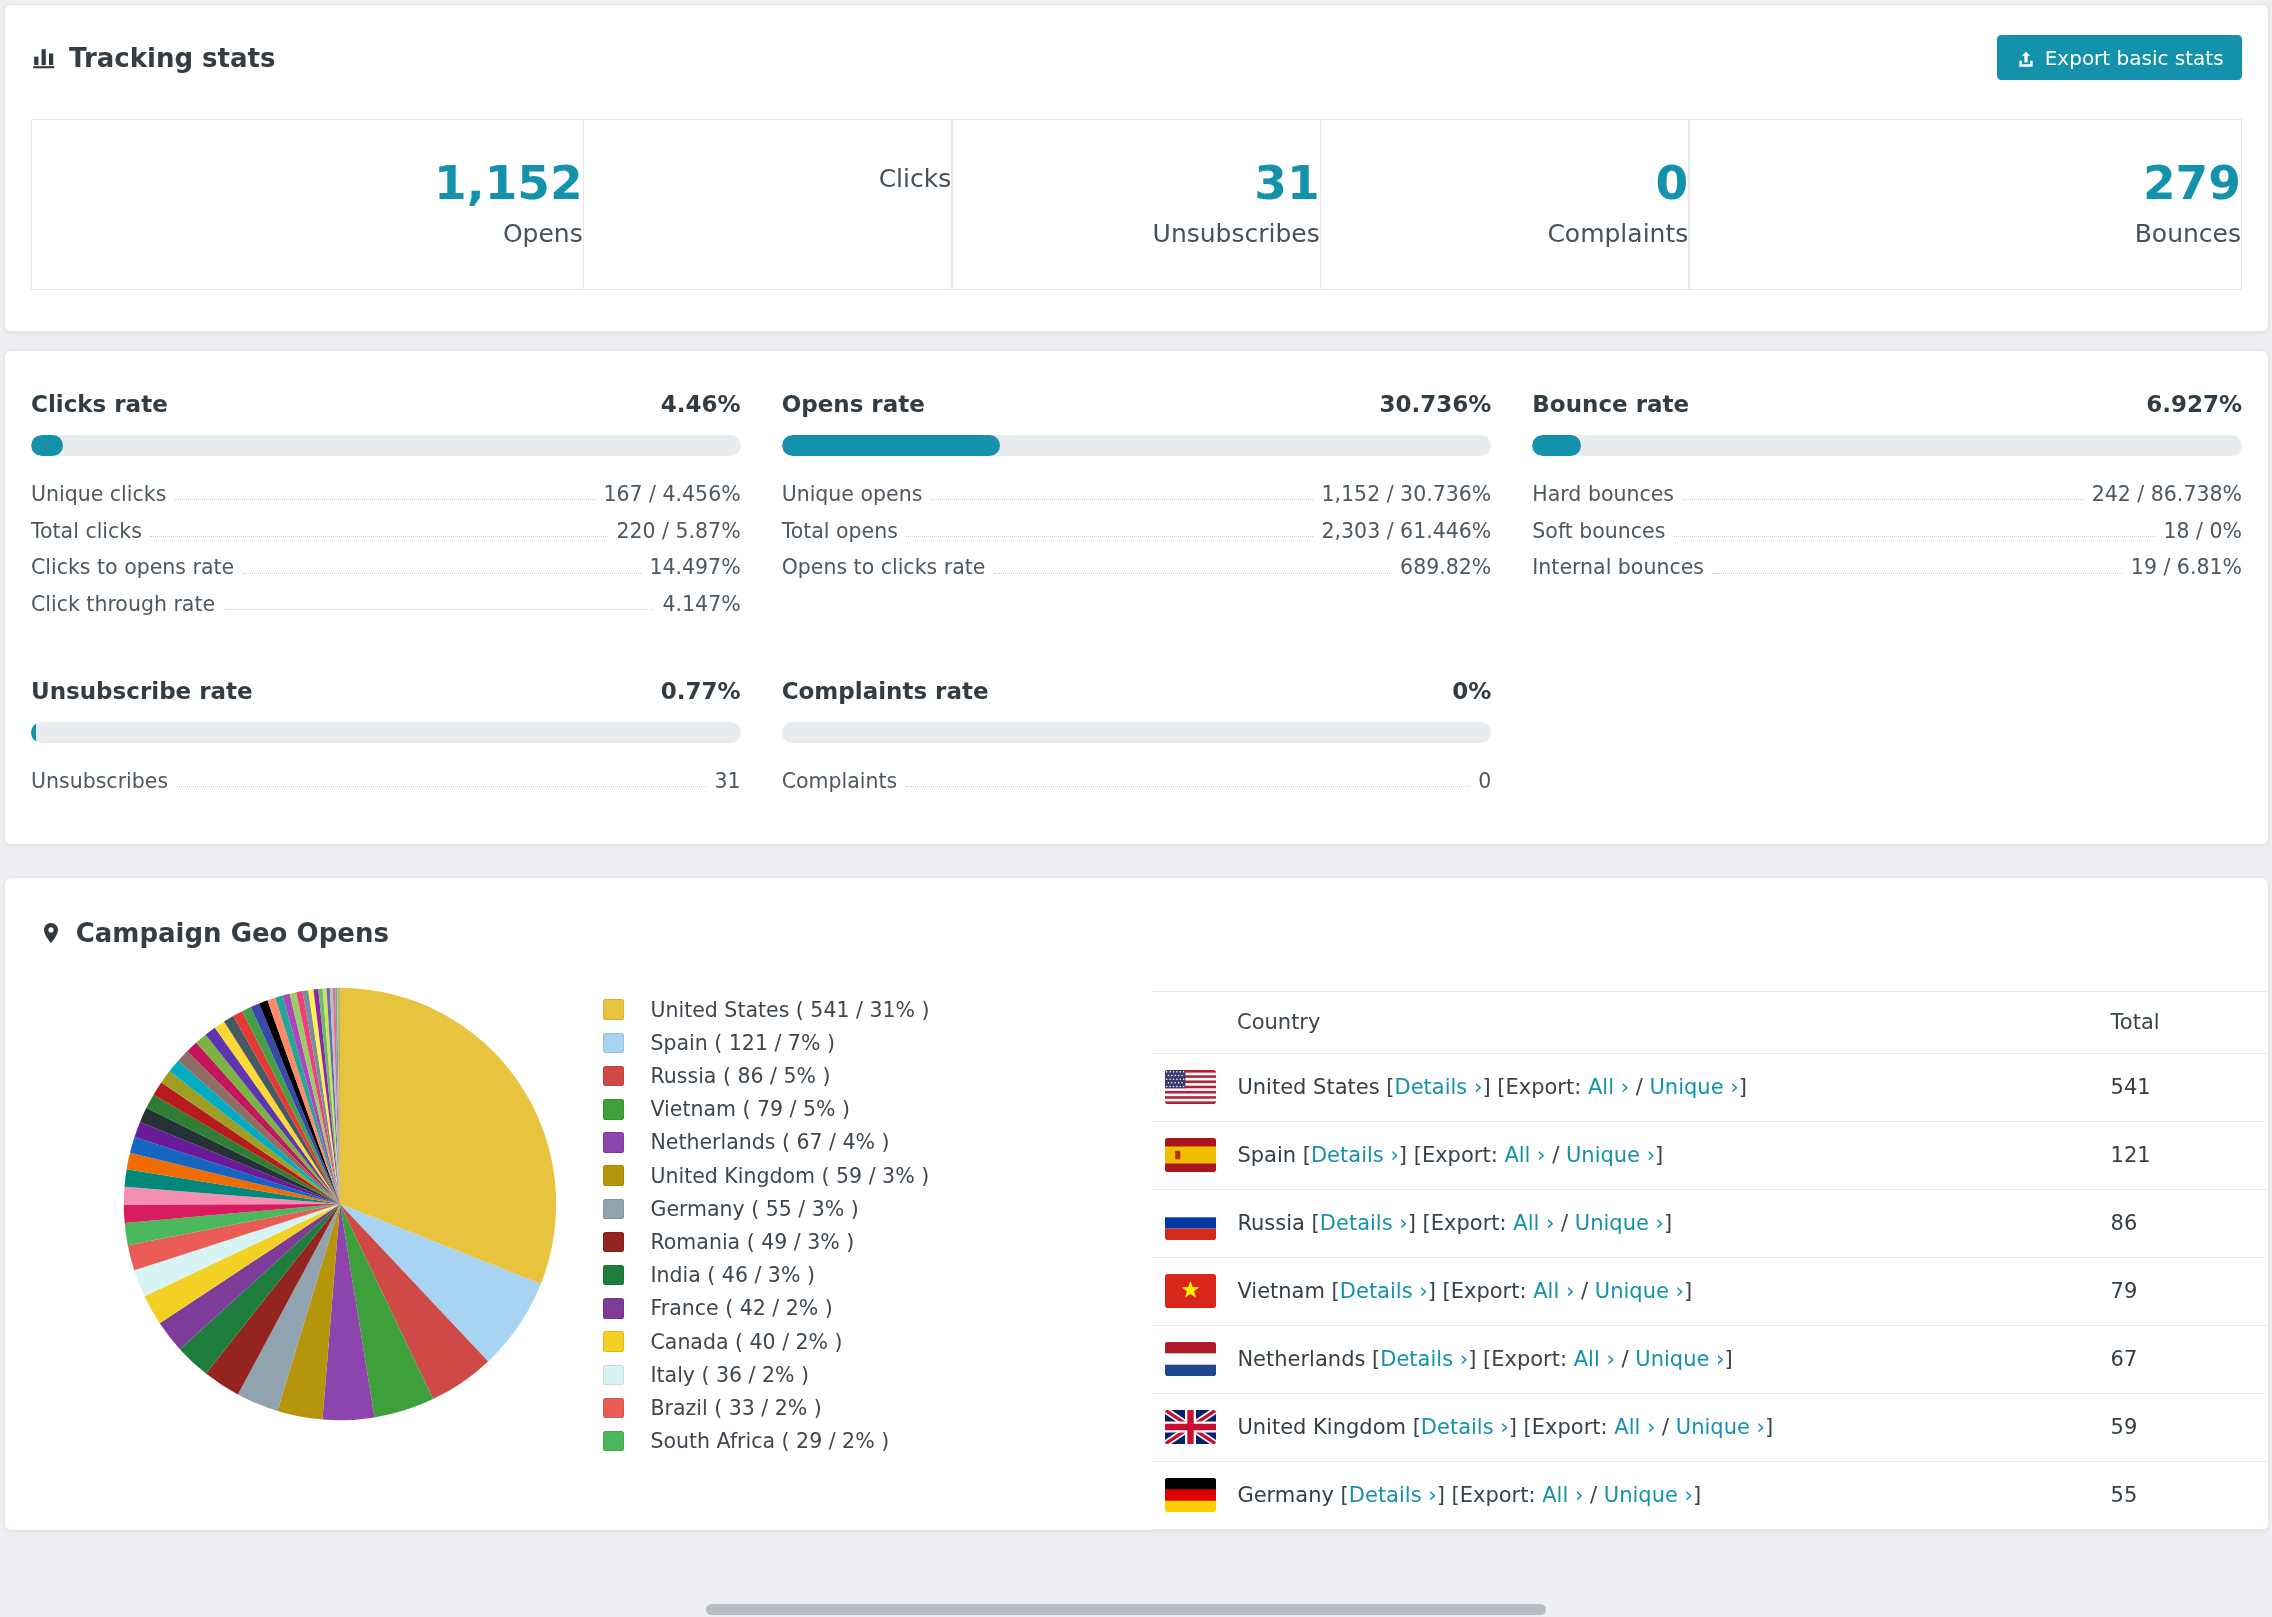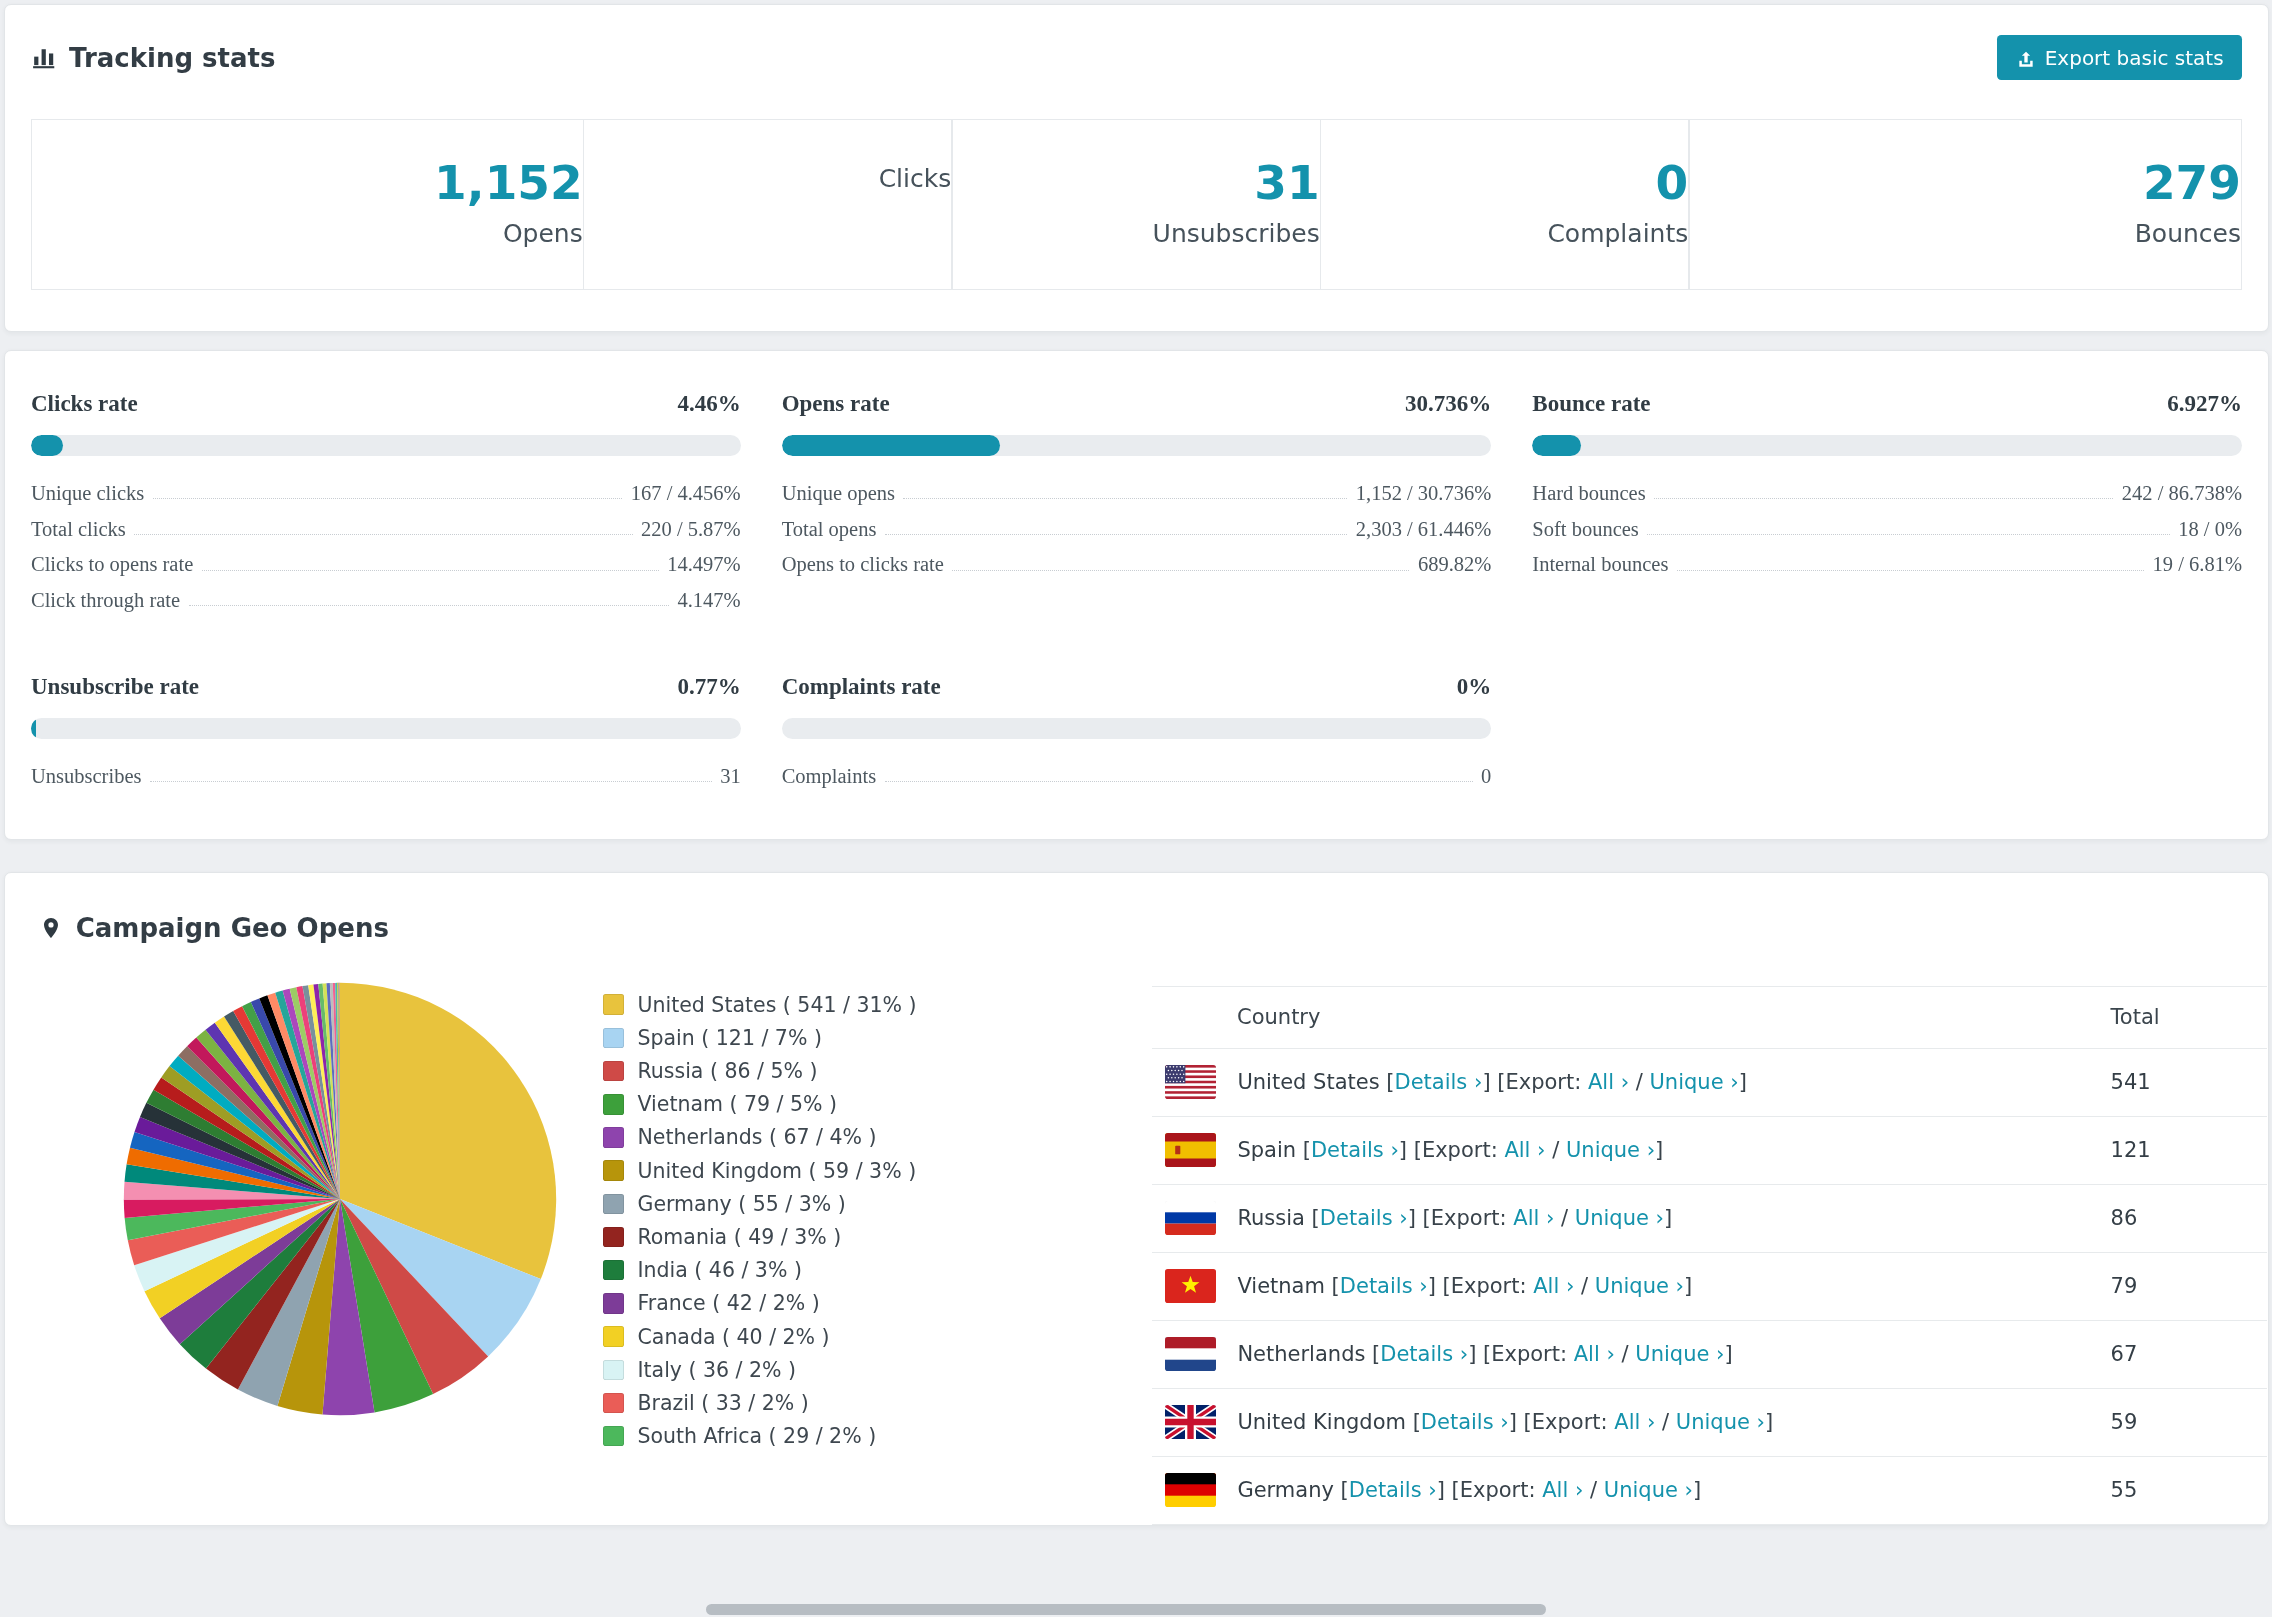--- a/index.html
+++ b/index.html
@@ -28,37 +28,37 @@
     font-family: inherit;
   }
   .export-btn svg { width: 20px; height: 20px; display: block; }
   .stats-grid { margin-top: 39px; display: grid; grid-template-columns: 1.5fr 1fr 1fr 1fr 1.5fr; }
   .stat-box { border: 0.7px solid #e6e9ec; margin-left: -0.7px; text-align: right; padding: 35px 0 41px; background: #fff; }
   .stat-box:first-child { margin-left: 0; }
   .stat-value { font-size: 47px; font-weight: 700; color: var(--accent); }
   .stat-label { margin-top: 8.5px; font-size: 25px; color: #46525b; }
   
   .card-rates { padding: 40px 26px 51px; }
-  .rates-grid { display: grid; grid-template-columns: repeat(3, 1fr); column-gap: 41px; row-gap: 62px; font-family: Liberation Serif, serif; }
+  .rates-grid { display: grid; grid-template-columns: repeat(3, 1fr); column-gap: 41px; row-gap: 62px; }
   .rate-head { display: flex; justify-content: space-between; align-items: baseline; font-size: 23px; font-weight: 700; color: #313c44; margin-bottom: 18.4px; }
   .progress { height: 21px; border-radius: 10.6px; background: #e9ecef; margin-bottom: 25.4px; overflow: hidden; }
   .progress-bar { height: 100%; border-radius: 10.6px; background: var(--accent); }
   .stat-line { display: flex; align-items: flex-end; gap: 8.5px; font-size: 20.5px; color: #4d5860; margin-bottom: 12.7px; }
   .stat-line:last-child { margin-bottom: 0; }
   .leader { flex: 1; border-bottom: 1.4px dotted #c8cdd2; margin-bottom: 5.6px; min-width: 21px; }
   .line-value { white-space: nowrap; }
   
   .card-geo { padding-top: 40px; overflow: hidden; }
   .geo-title { padding-left: 34px; }
   .geo-title .icon svg { width: 24px; height: 28px; }
   .geo-content { display: flex; margin-top: 5.6px; }
   .chart-area { width: 1147px; flex-shrink: 0; display: flex; }
   .pie { width: 438px; height: 438px; margin: 31px 0 42px 116px; flex-shrink: 0; }
   .legend { margin: 44px 0 0 44px; }
-  .legend-item { display: flex; align-items: center; gap: 14px; margin-bottom: 9.2px; }
+  .legend-item { display: flex; align-items: center; gap: 27px; margin-bottom: 9.2px; }
   .legend-swatch { width: 20.5px; height: 20.5px; border-radius: 2.8px; box-shadow: inset 0 0 0 0.7px rgba(0,0,0,.13); flex-shrink: 0; }
   .legend-text { font-size: 20.5px; color: #3e474f; }
   .geo-table { flex: 1; margin-top: 37px; margin-right: 1.4px; border-top: 0.7px solid #e7eaec; }
   .geo-header, .geo-row { display: flex; align-items: center; border-bottom: 0.7px solid #e7eaec; }
   .geo-header { height: 62px; font-size: 21px; color: #3b454d; }
   .geo-header .col-country { padding-left: 85px; }
   .geo-row { height: 68px; font-size: 21px; }
   .col-country { flex: 1; display: flex; align-items: center; padding-left: 13.4px; min-width: 0; white-space: nowrap; }
   .col-total { width: 156px; flex-shrink: 0; }
   .flag { width: 51px; height: 34px; border-radius: 2.8px; overflow: hidden; display: inline-flex; margin-right: 21px; box-shadow: inset 0 0 0 0.7px rgba(0,0,0,.1); flex-shrink: 0; }

